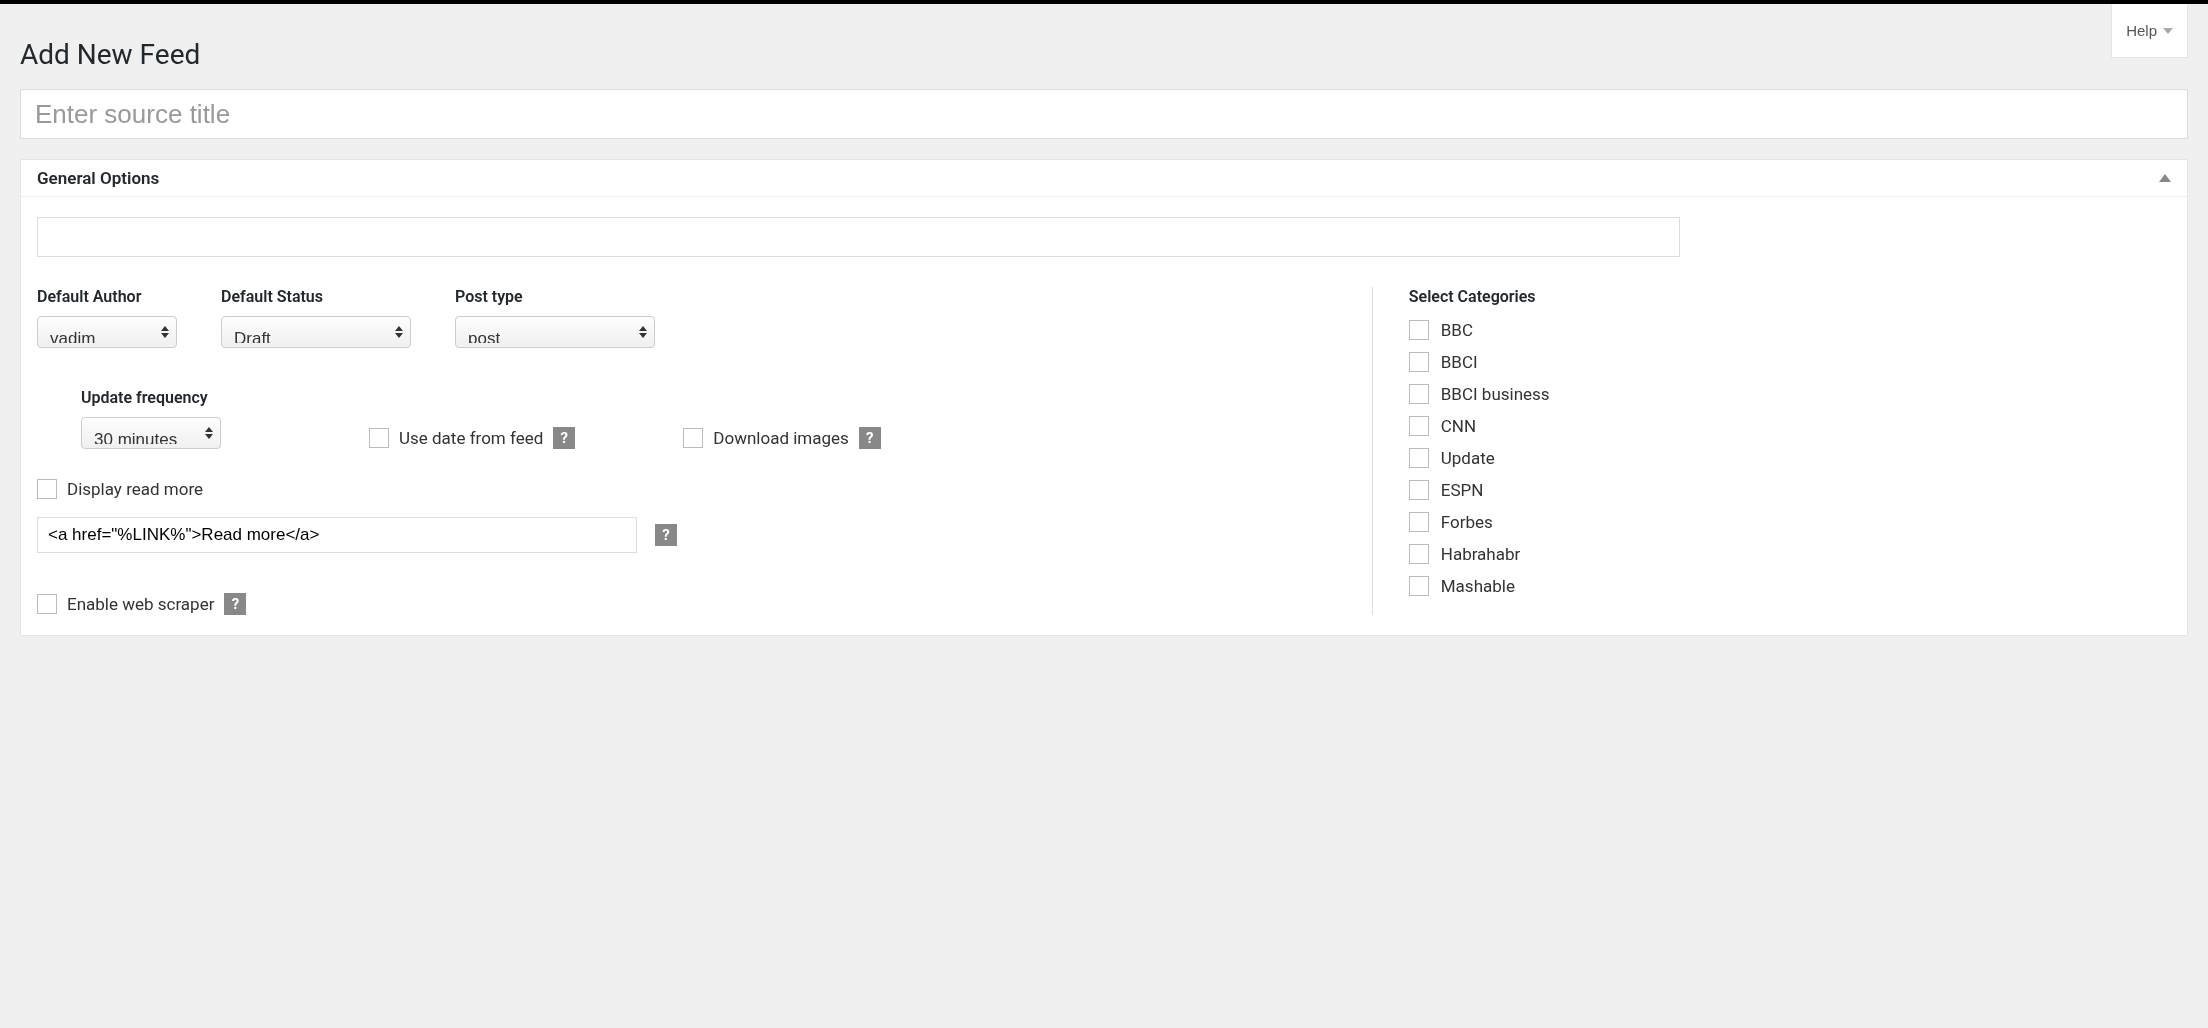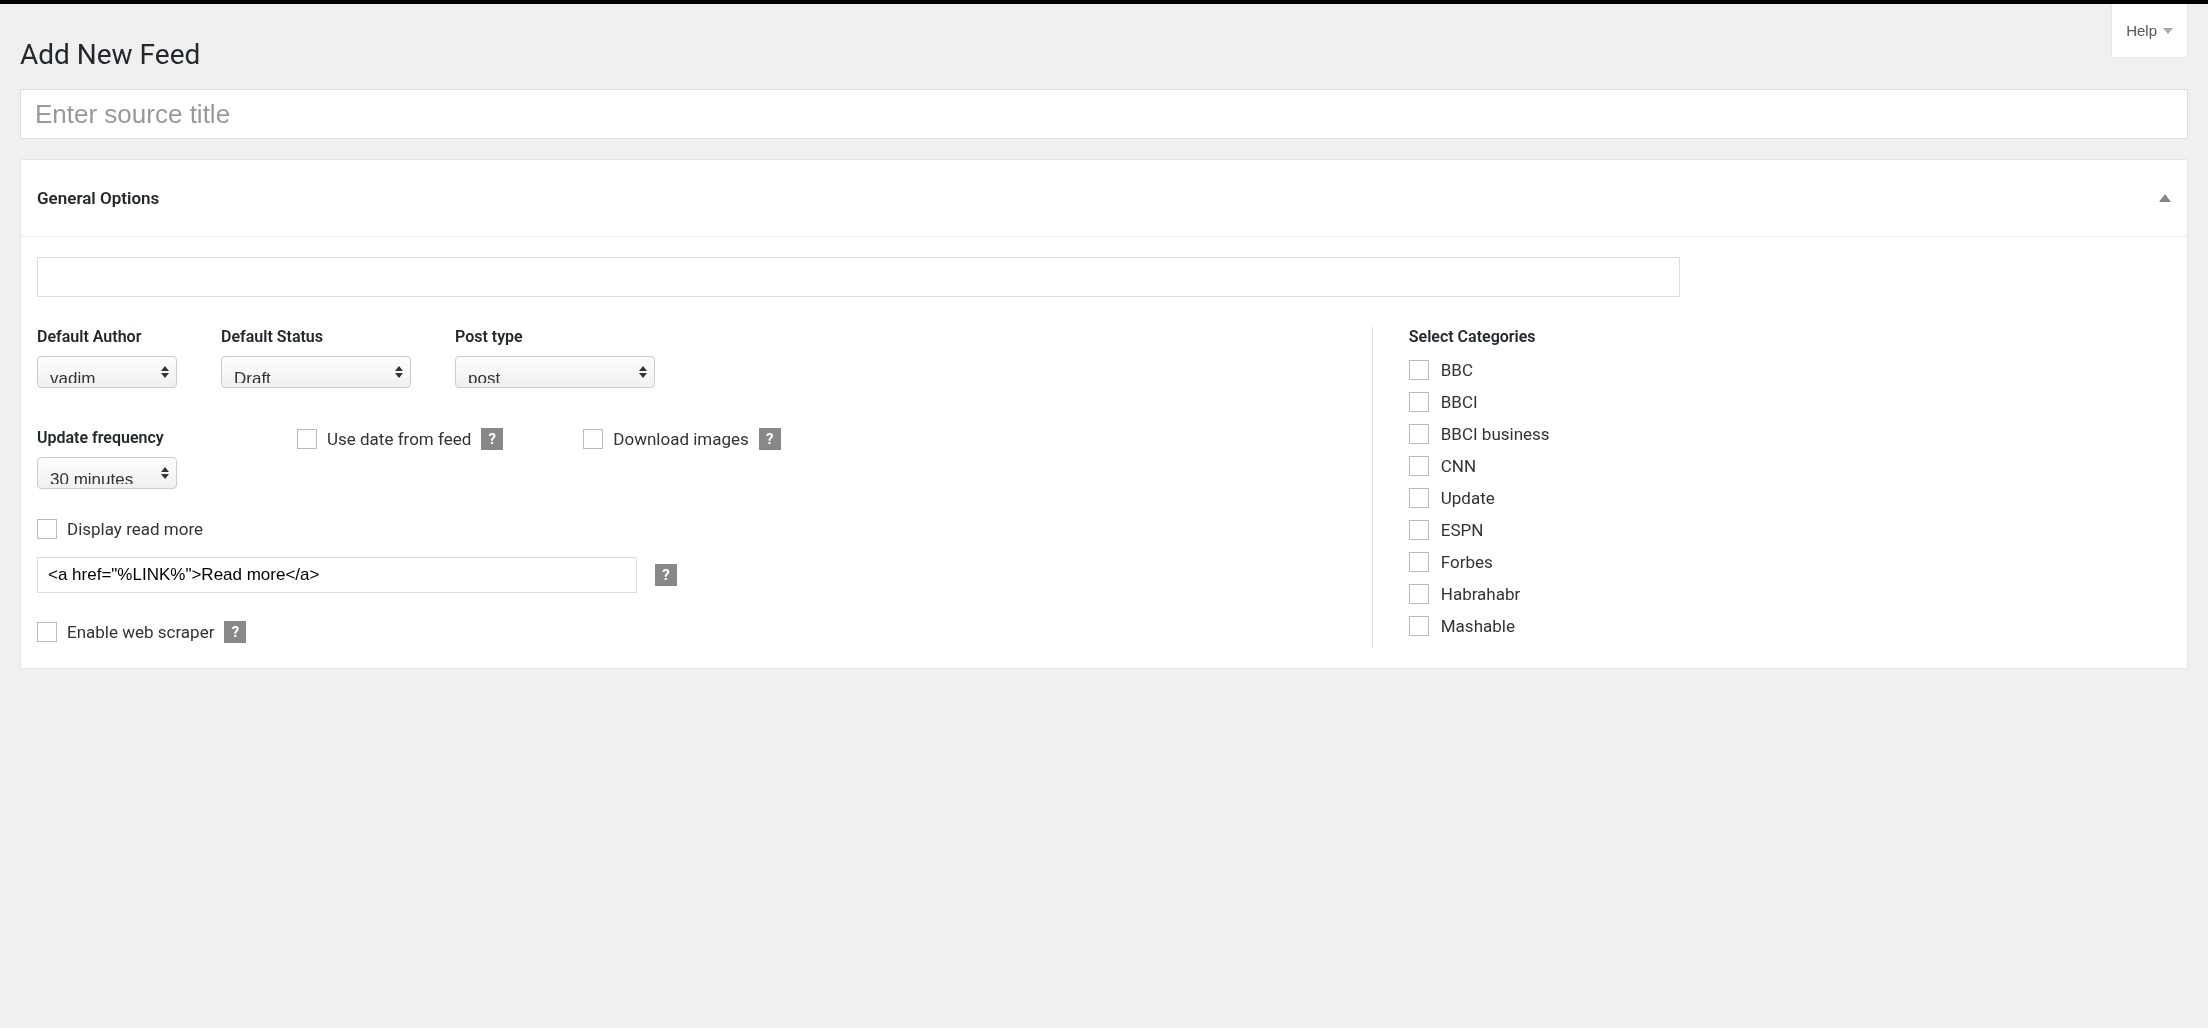--- a/index.html
+++ b/index.html
@@ -57,21 +57,21 @@
       background: #fff;
       outline: none;
       height: 50px;
     }
     .title-input::placeholder { color: #999; font-weight: 300; }
     .postbox {
       background: #fff;
       border: 1px solid #e5e5e5;
     }
     .postbox-header {
-      padding: 28px 16px;
+      padding: 8px 16px;
       border-bottom: 1px solid #eee;
       display: flex;
       justify-content: space-between;
       align-items: center;
     }
     .postbox-header h2 {
       font-size: 17px;
       font-weight: 600;
       color: #23282d;
     }
@@ -219,28 +219,29 @@
     .cat-list li {
       display: flex;
       align-items: center;
       gap: 12px;
       margin-bottom: 12px;
       font-size: 17px;
       color: #333;
     }
     .field-row-mid {
       display: flex;
-      align-items: flex-start;
-      gap: 80px;
+      align-items: flex-end;
+      gap: 108px;
+      margin-left: 44px;
     }
     .field-row-mid .field-group {
       min-width: 180px;
     }
     .enable-scraper {
-      margin-top: 28px;
+      margin-top: 40px;
     }
   </style>
 </head>
 <body>
 
 <div class="top-bar"></div>
 
 <div class="wrap">
 
   <button class="help-btn">

